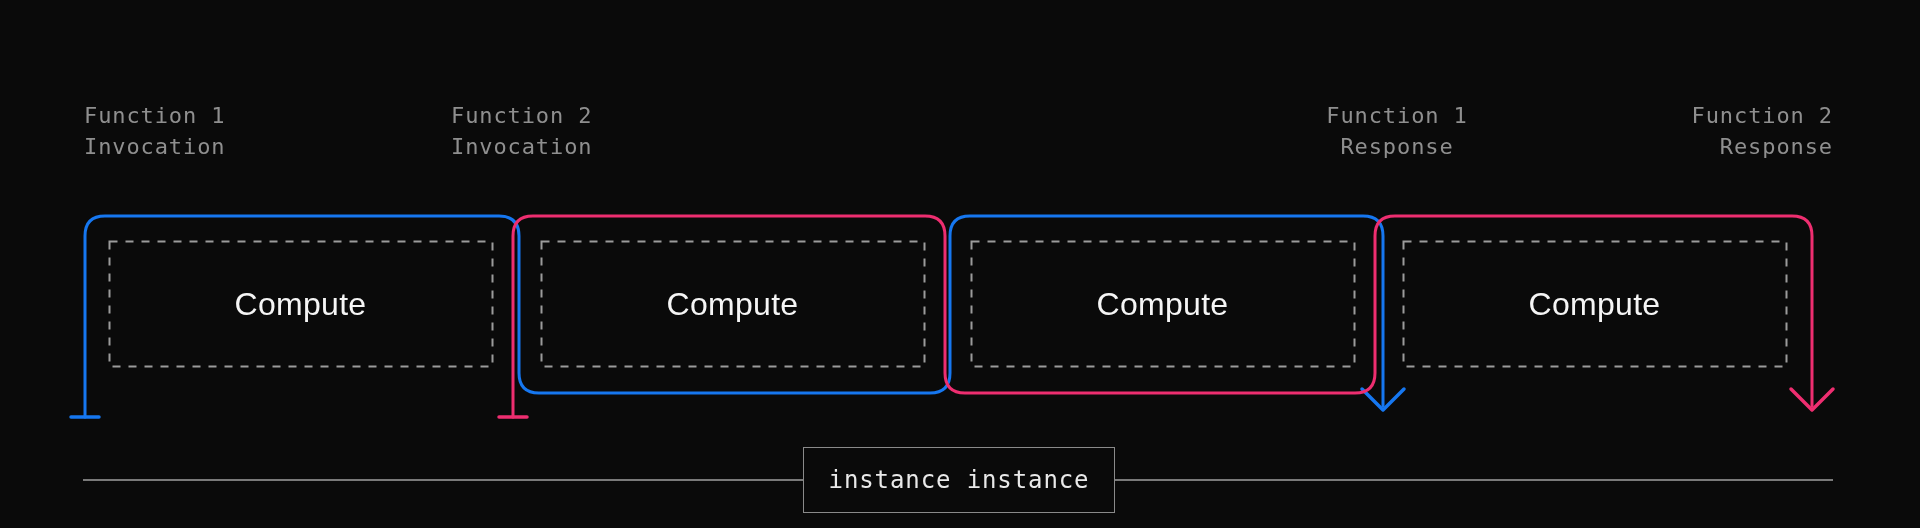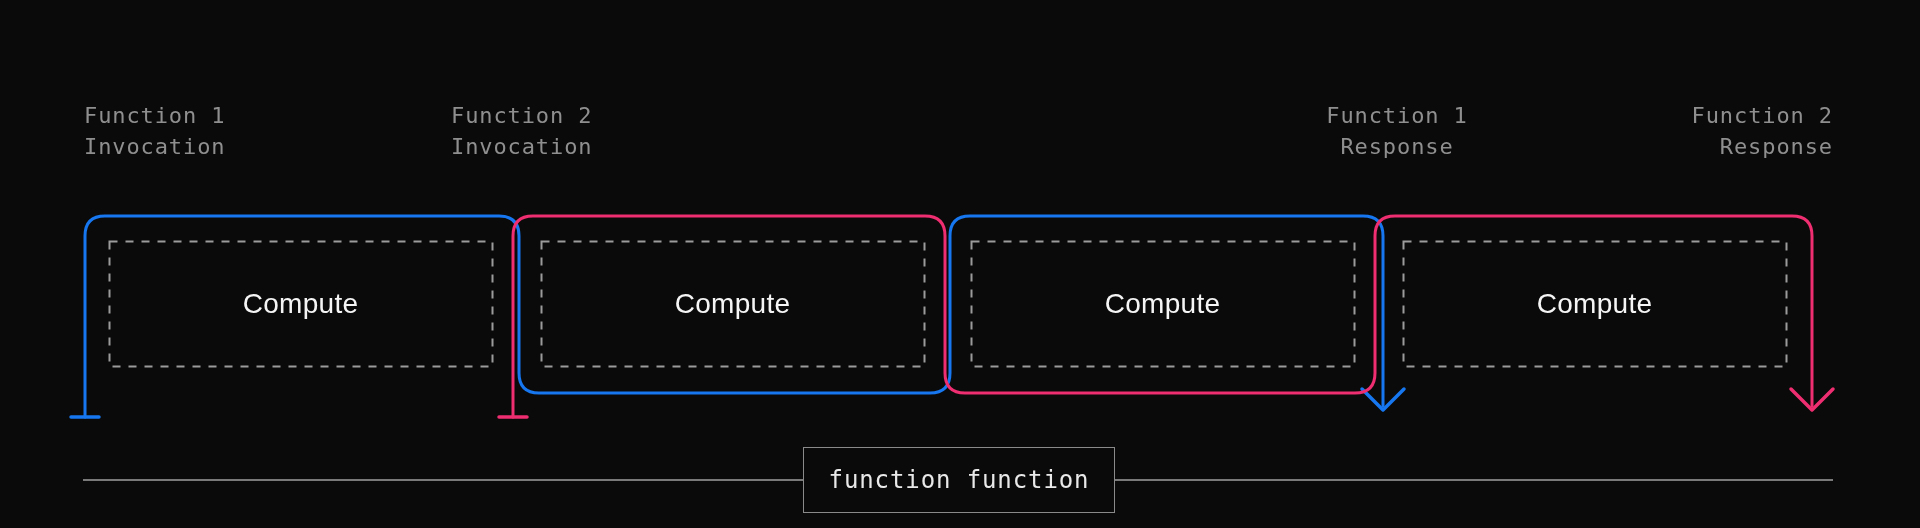--- a/index.html
+++ b/index.html
@@ -47,21 +47,21 @@
   .compute-label {
     position: absolute;
     top: 198px;
     height: 126px;
     width: 383px;
     display: flex;
     align-items: center;
     justify-content: center;
     color: #f5f5f5;
     font-family: "Liberation Sans", sans-serif;
-    font-size: 28px;
+    font-size: 32px;
     letter-spacing: 0.3px;
   }
   #compute-1 { left: 109px; }
   #compute-2 { left: 541px; }
   #compute-3 { left: 971px; }
   #compute-4 { left: 1403px; }
 
   
   #timeline-line {
     position: absolute;
@@ -130,16 +130,16 @@
     <path d="M 1791 346 L 1812 367 L 1833 346" fill="none" stroke-width="3.5" stroke-linecap="round" stroke-linejoin="round" stroke="#ee2e70"></path>
   </svg>
 
   <div class="compute-label" id="compute-1">Compute</div>
   <div class="compute-label" id="compute-2">Compute</div>
   <div class="compute-label" id="compute-3">Compute</div>
   <div class="compute-label" id="compute-4">Compute</div>
 
   <div id="timeline-line"></div>
   <div id="instance-box">
-    <span>function function</span>
+    <span>instance instance</span>
   </div>
 
 </div>
 
 </body></html>

